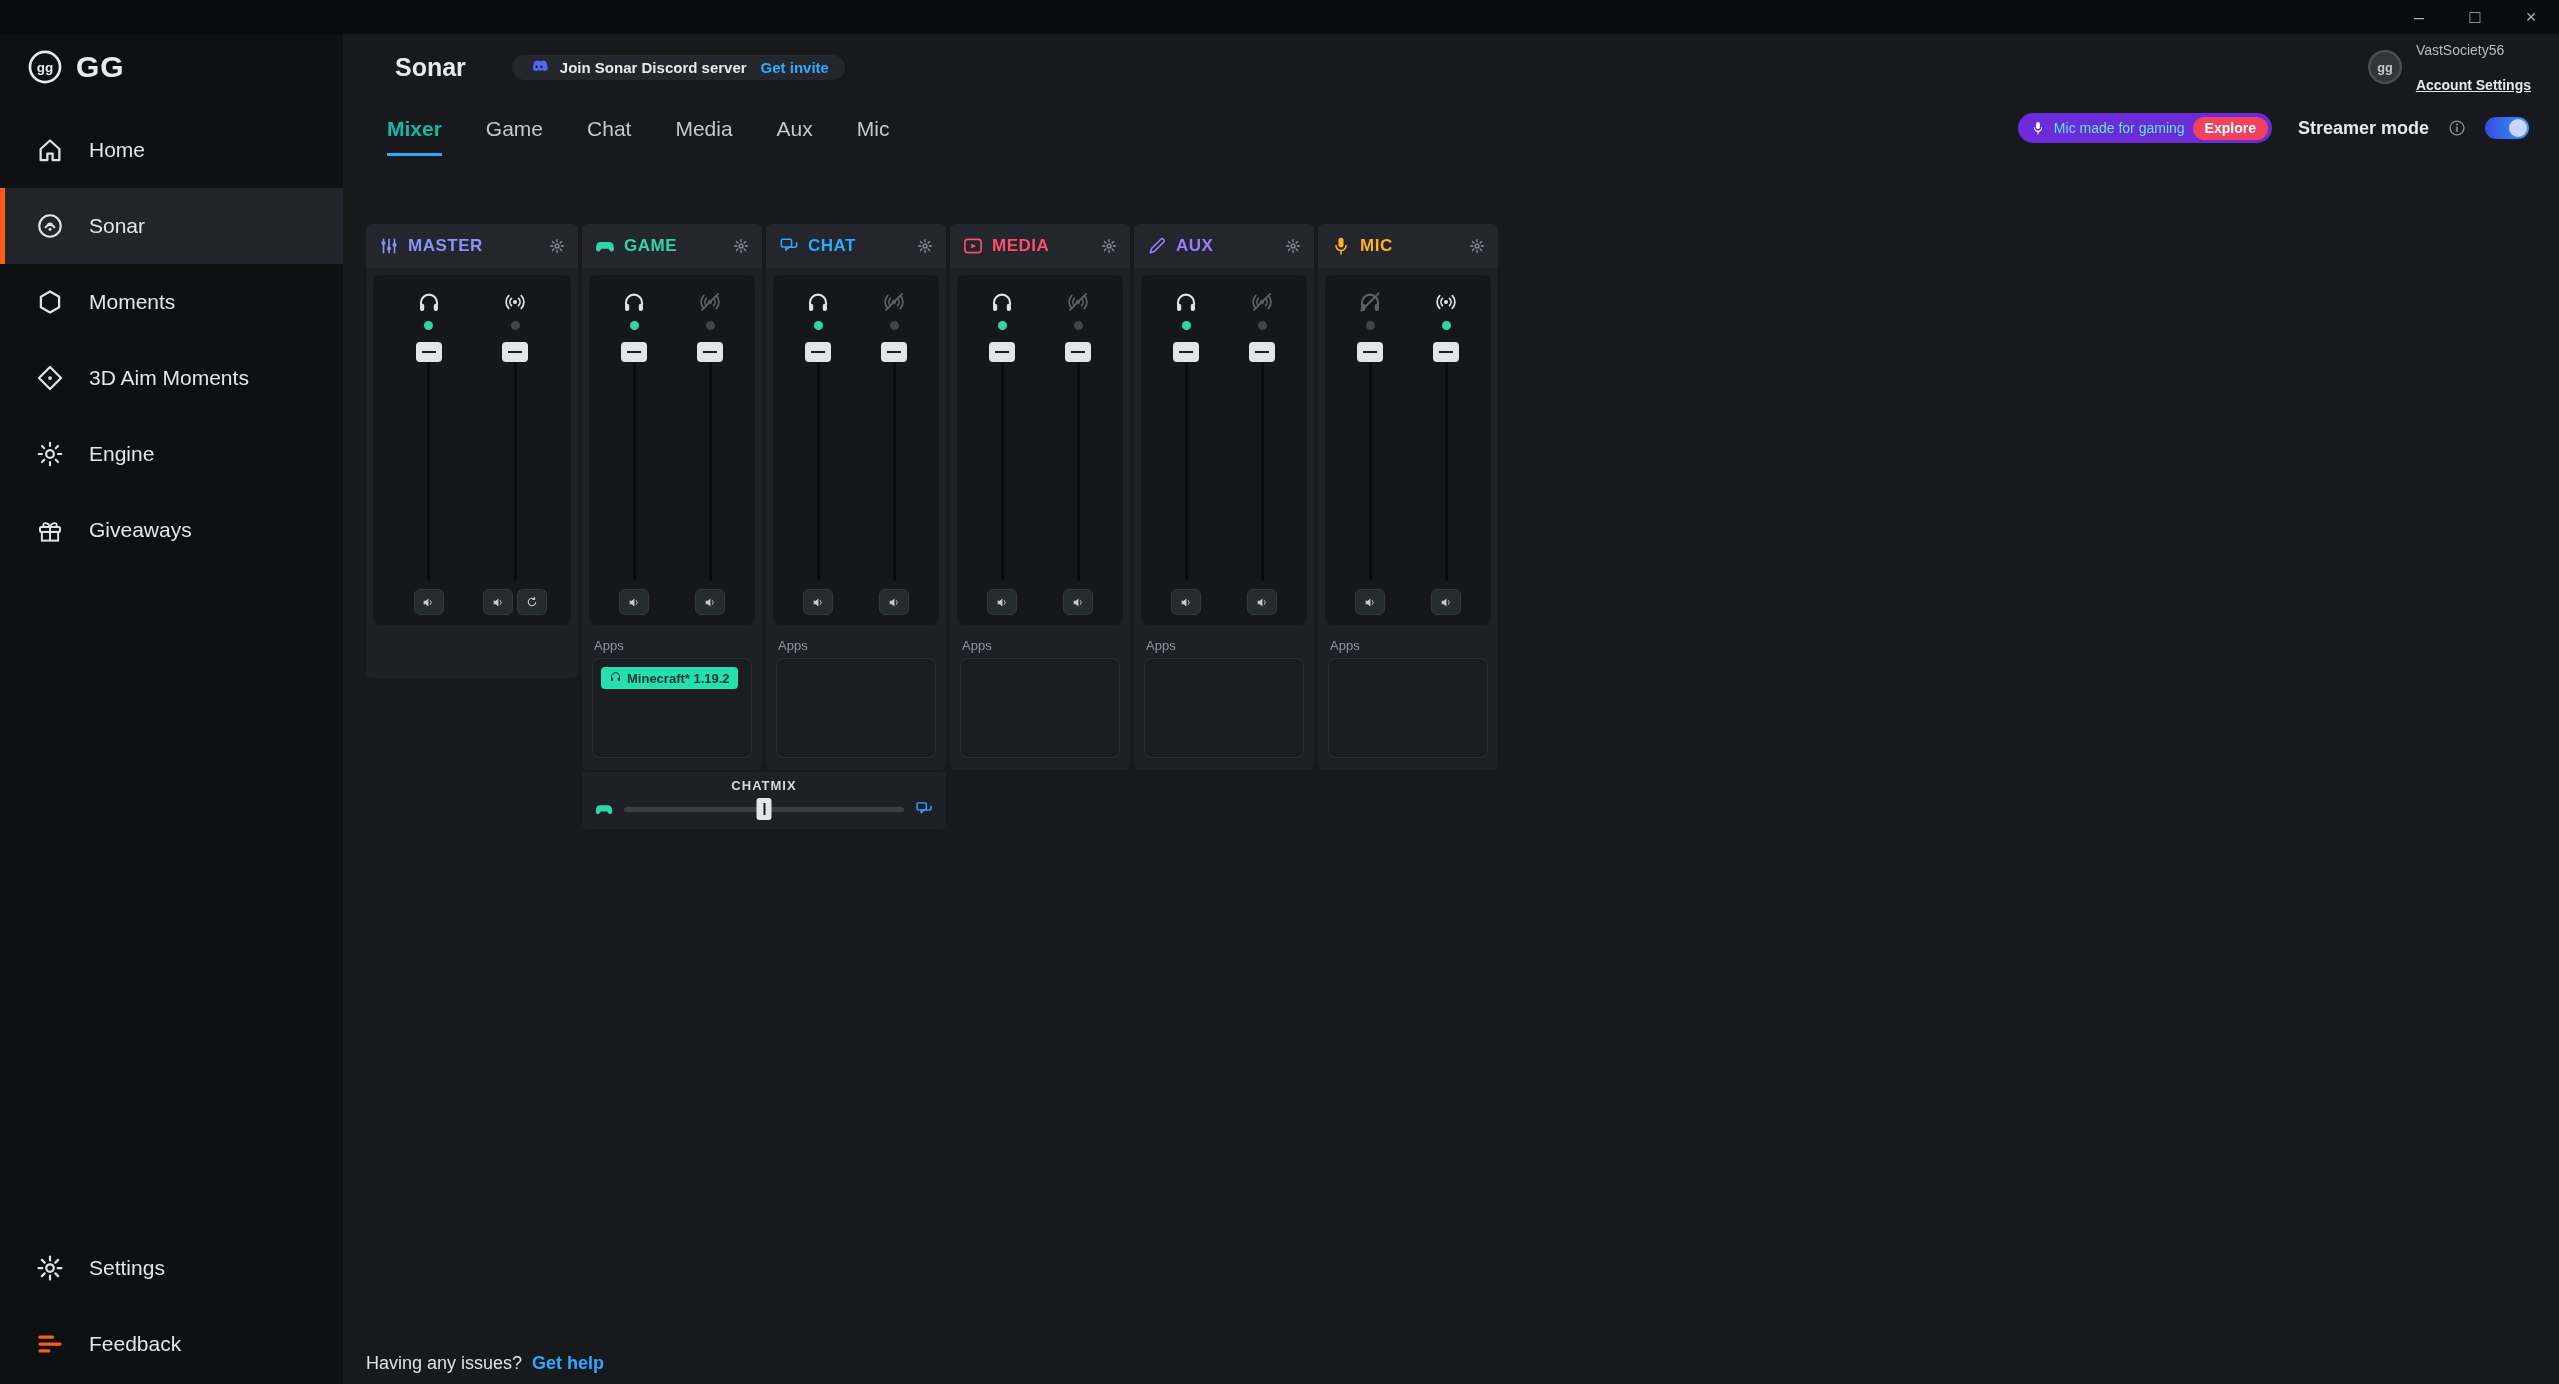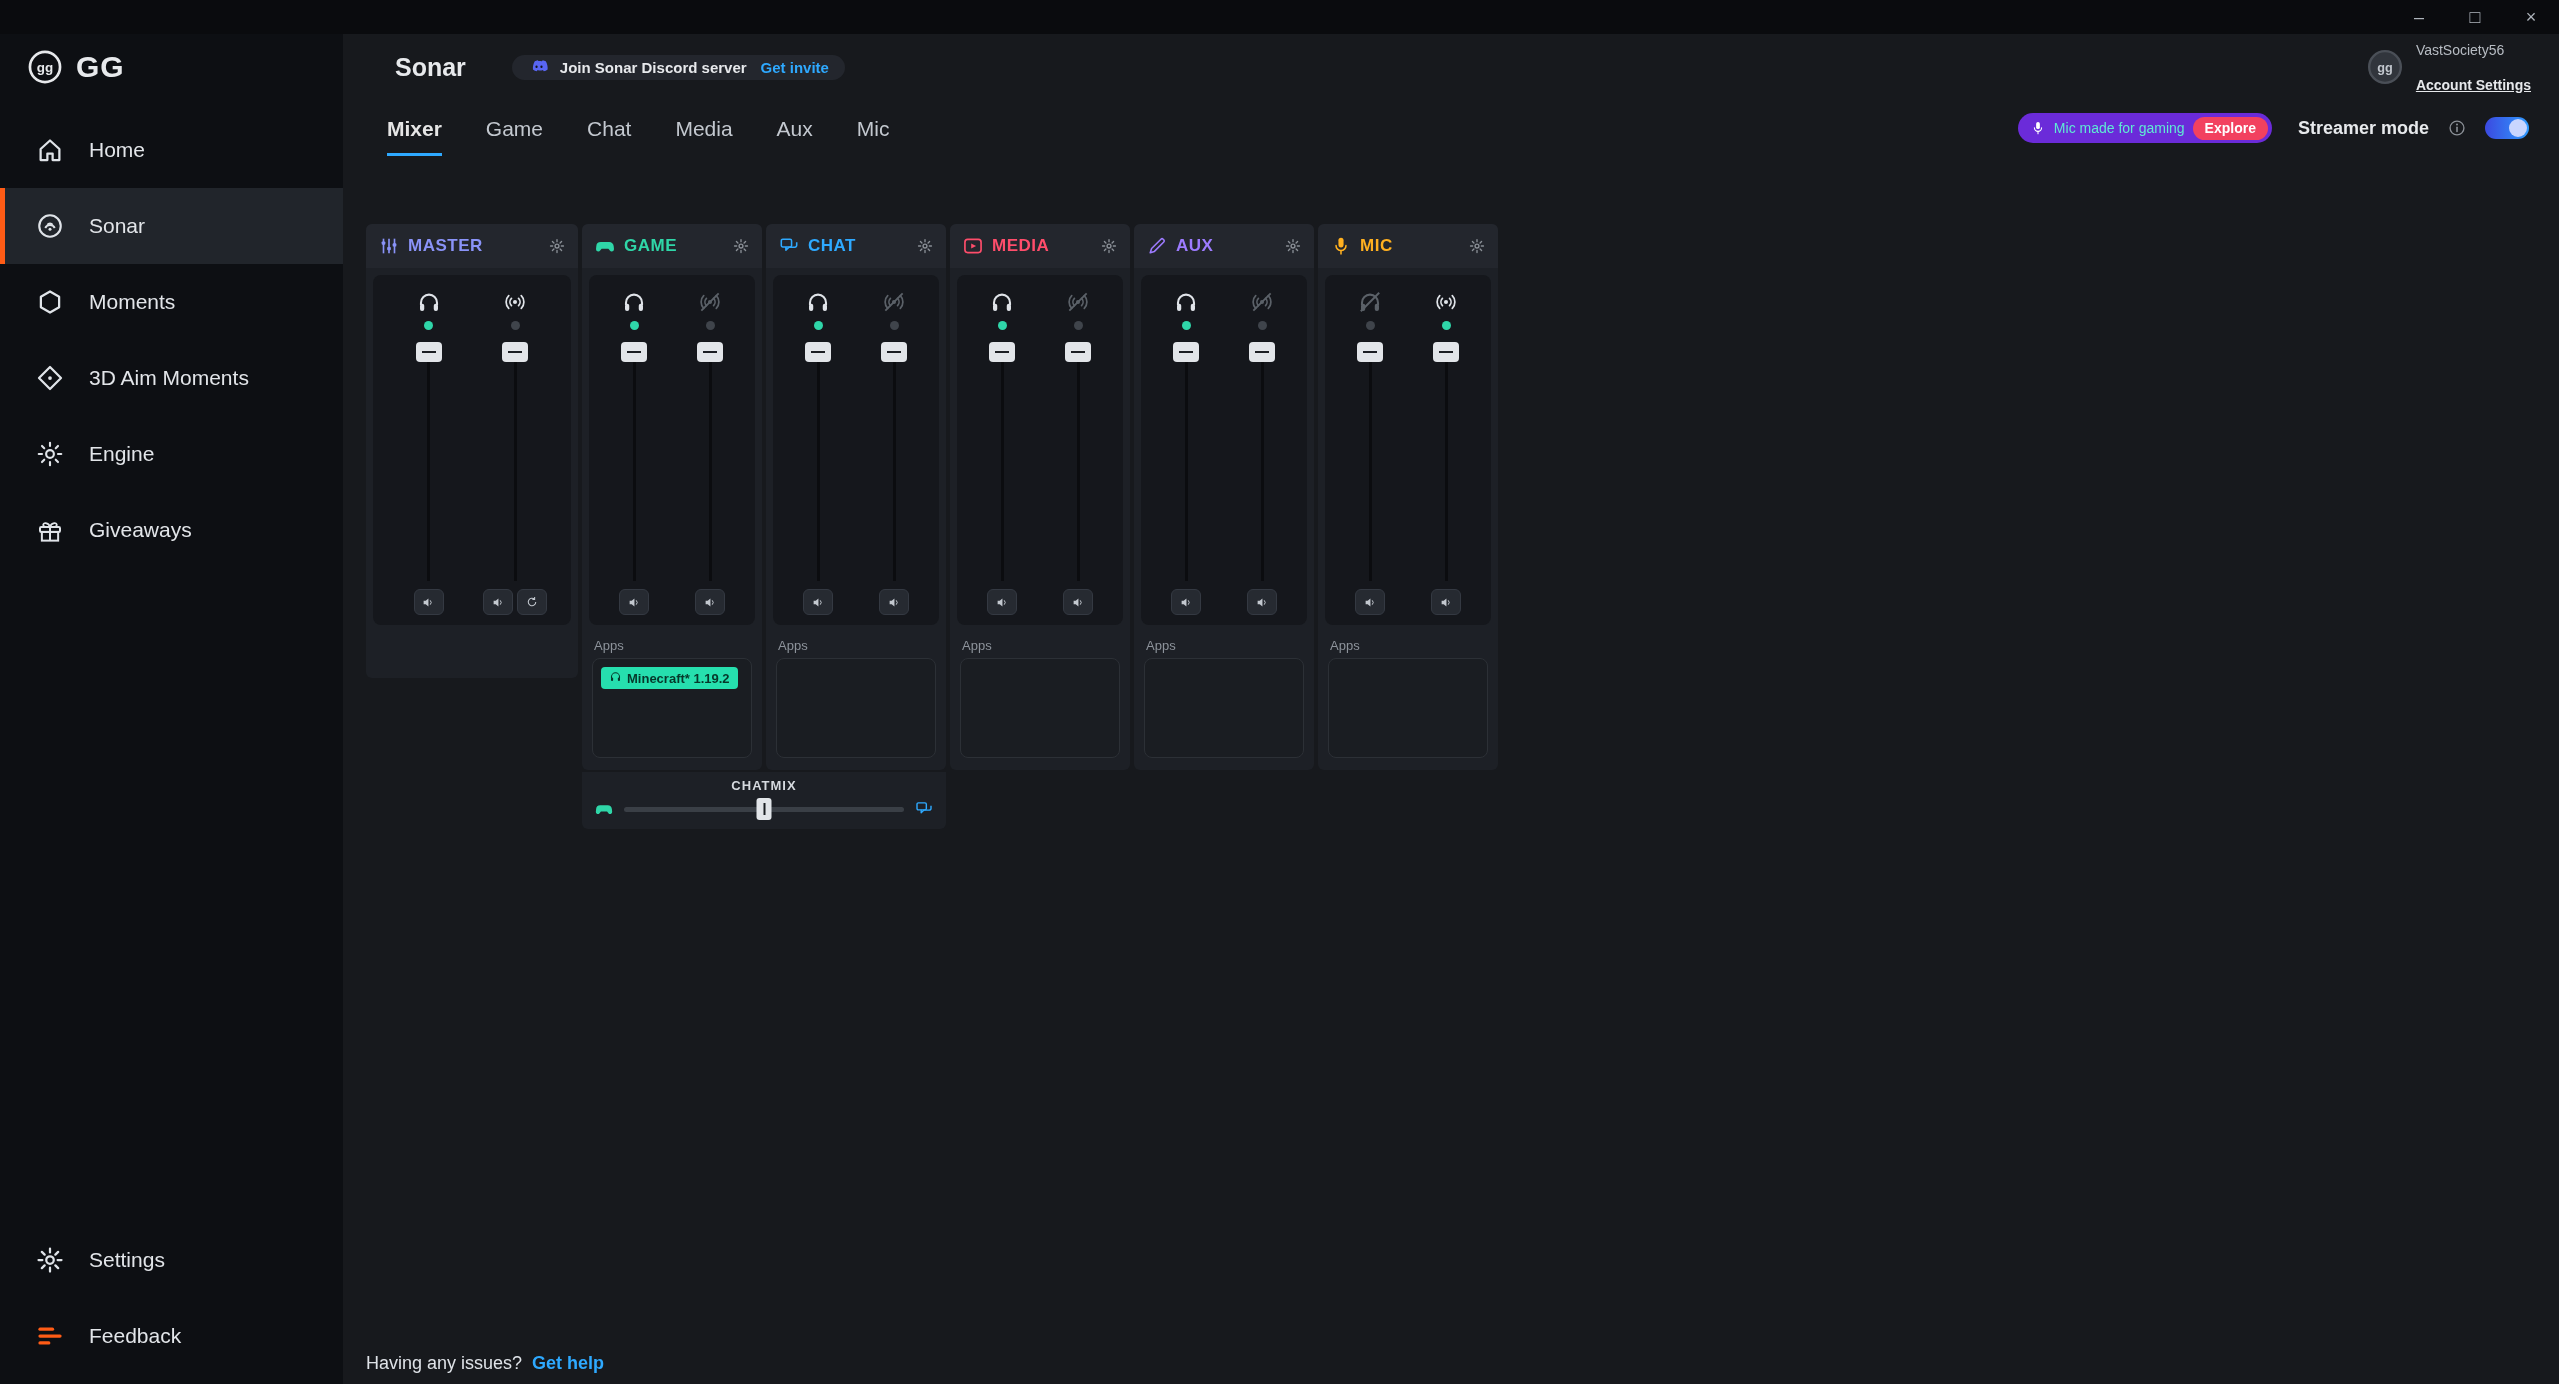--- a/index.html
+++ b/index.html
@@ -19,42 +19,42 @@
 
   
   .sidebar { position:absolute; top:34px; left:0; bottom:0; width:343px; background:#0d0f13; z-index:5; }
   .logo { display:flex; align-items:center; gap:12px; padding:14px 0 0 26px; cursor:pointer; }
   .logo-icon { display:flex; }
   .logo-text { font-size:30px; font-weight:800; letter-spacing:1px; }
   .nav { margin-top:26px; display:flex; flex-direction:column; }
   .nav-item { height:76px; display:flex; align-items:center; gap:24px; padding-left:30px; font-size:21px; font-weight:500; color:#e2e5e9; cursor:pointer; border-left:5px solid transparent; }
   .nav-item.active { background:#21252b; border-left-color:#ff5c16; }
   .nav-icon { width:30px; display:flex; }
-  .nav-bottom { position:absolute; bottom:10px; left:0; right:0; margin-top:0; }
+  .nav-bottom { position:absolute; bottom:2px; left:0; right:0; margin-top:0; }
 
   
   .main { position:absolute; left:343px; top:34px; right:0; bottom:0; }
   .page-header { display:flex; align-items:center; height:66px; padding:0 28px 0 52px; }
   .page-title { font-size:25px; font-weight:700; }
   .discord-pill { margin-left:46px; height:25px; background:#23262d; border-radius:16px; display:flex; align-items:center; gap:10px; padding:0 16px; cursor:pointer; }
   .discord-ic { display:flex; }
   .discord-text { font-size:15px; font-weight:600; }
   .discord-link { font-size:15px; font-weight:700; color:#2ea9ff; margin-left:4px; }
   .spacer { flex:1; }
   .user { display:flex; align-items:center; gap:12px; cursor:pointer; }
   .avatar { display:flex; }
   .user-lines { display:flex; flex-direction:column; gap:19px; }
   .user-name { font-size:14px; color:#b7bcc3; }
   .user-link { font-size:14px; font-weight:700; color:#e7e9ec; text-decoration:underline; }
 
   
   .tabs-row { display:flex; align-items:center; height:56px; padding:0 30px 0 44px; gap:18px; }
   .tabs { display:flex; gap:44px; align-self:stretch; align-items:flex-end; }
   .tab { font-size:21px; color:#c3c8cf; padding-bottom:12px; border-bottom:3px solid transparent; cursor:pointer; }
-  .tab.active { color:#e5e5e5; border-bottom-color:#2ea9ff; font-weight:600; }
+  .tab.active { color:#14b8a6; border-bottom-color:#2ea9ff; font-weight:600; }
   .promo { height:30px; background:#6b2bd9; border-radius:15px; display:flex; align-items:center; gap:8px; padding:0 4px 0 12px; cursor:pointer; }
   .promo-ic { display:flex; }
   .promo-text { font-size:14px; color:#5eead4; }
   .promo-btn { background:#f2415f; border-radius:12px; height:23px; display:flex; align-items:center; padding:0 12px; font-size:14px; font-weight:700; color:#fff; cursor:pointer; }
   .streamer-label { font-size:18px; font-weight:600; margin-left:8px; }
   .info-ic { display:flex; cursor:pointer; }
   .toggle { width:44px; height:22px; border-radius:11px; background:linear-gradient(90deg,#3b49e0,#2f9bff); position:relative; display:inline-block; cursor:pointer; }
   .toggle .knob { position:absolute; right:2px; top:2px; width:18px; height:18px; border-radius:50%; background:#c9d6ff; }
 
   

